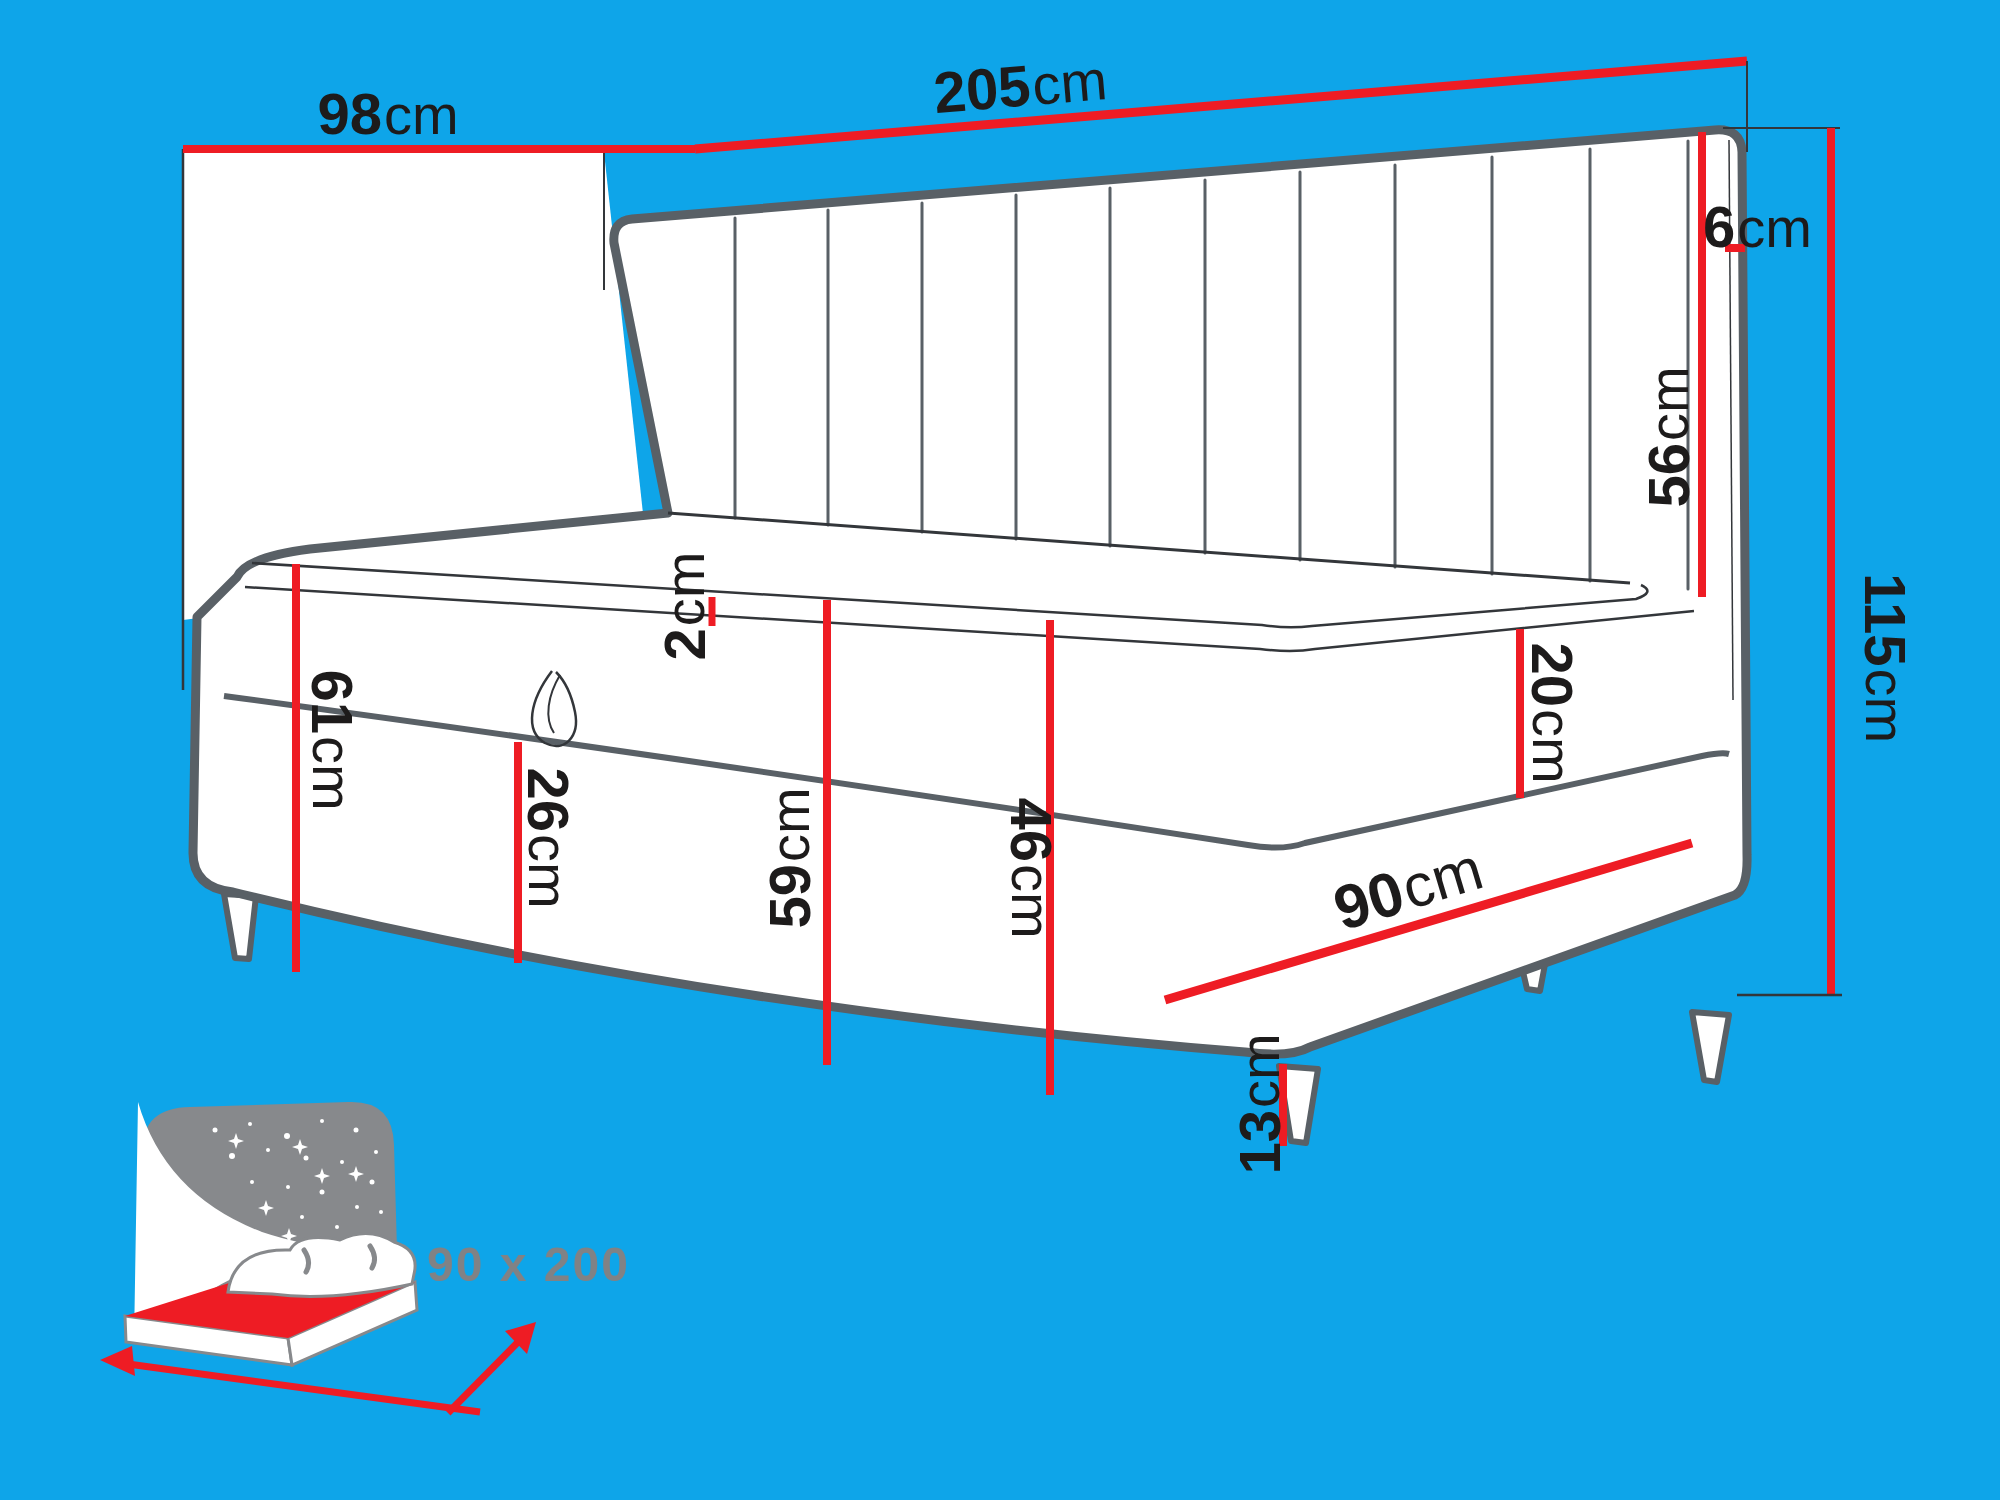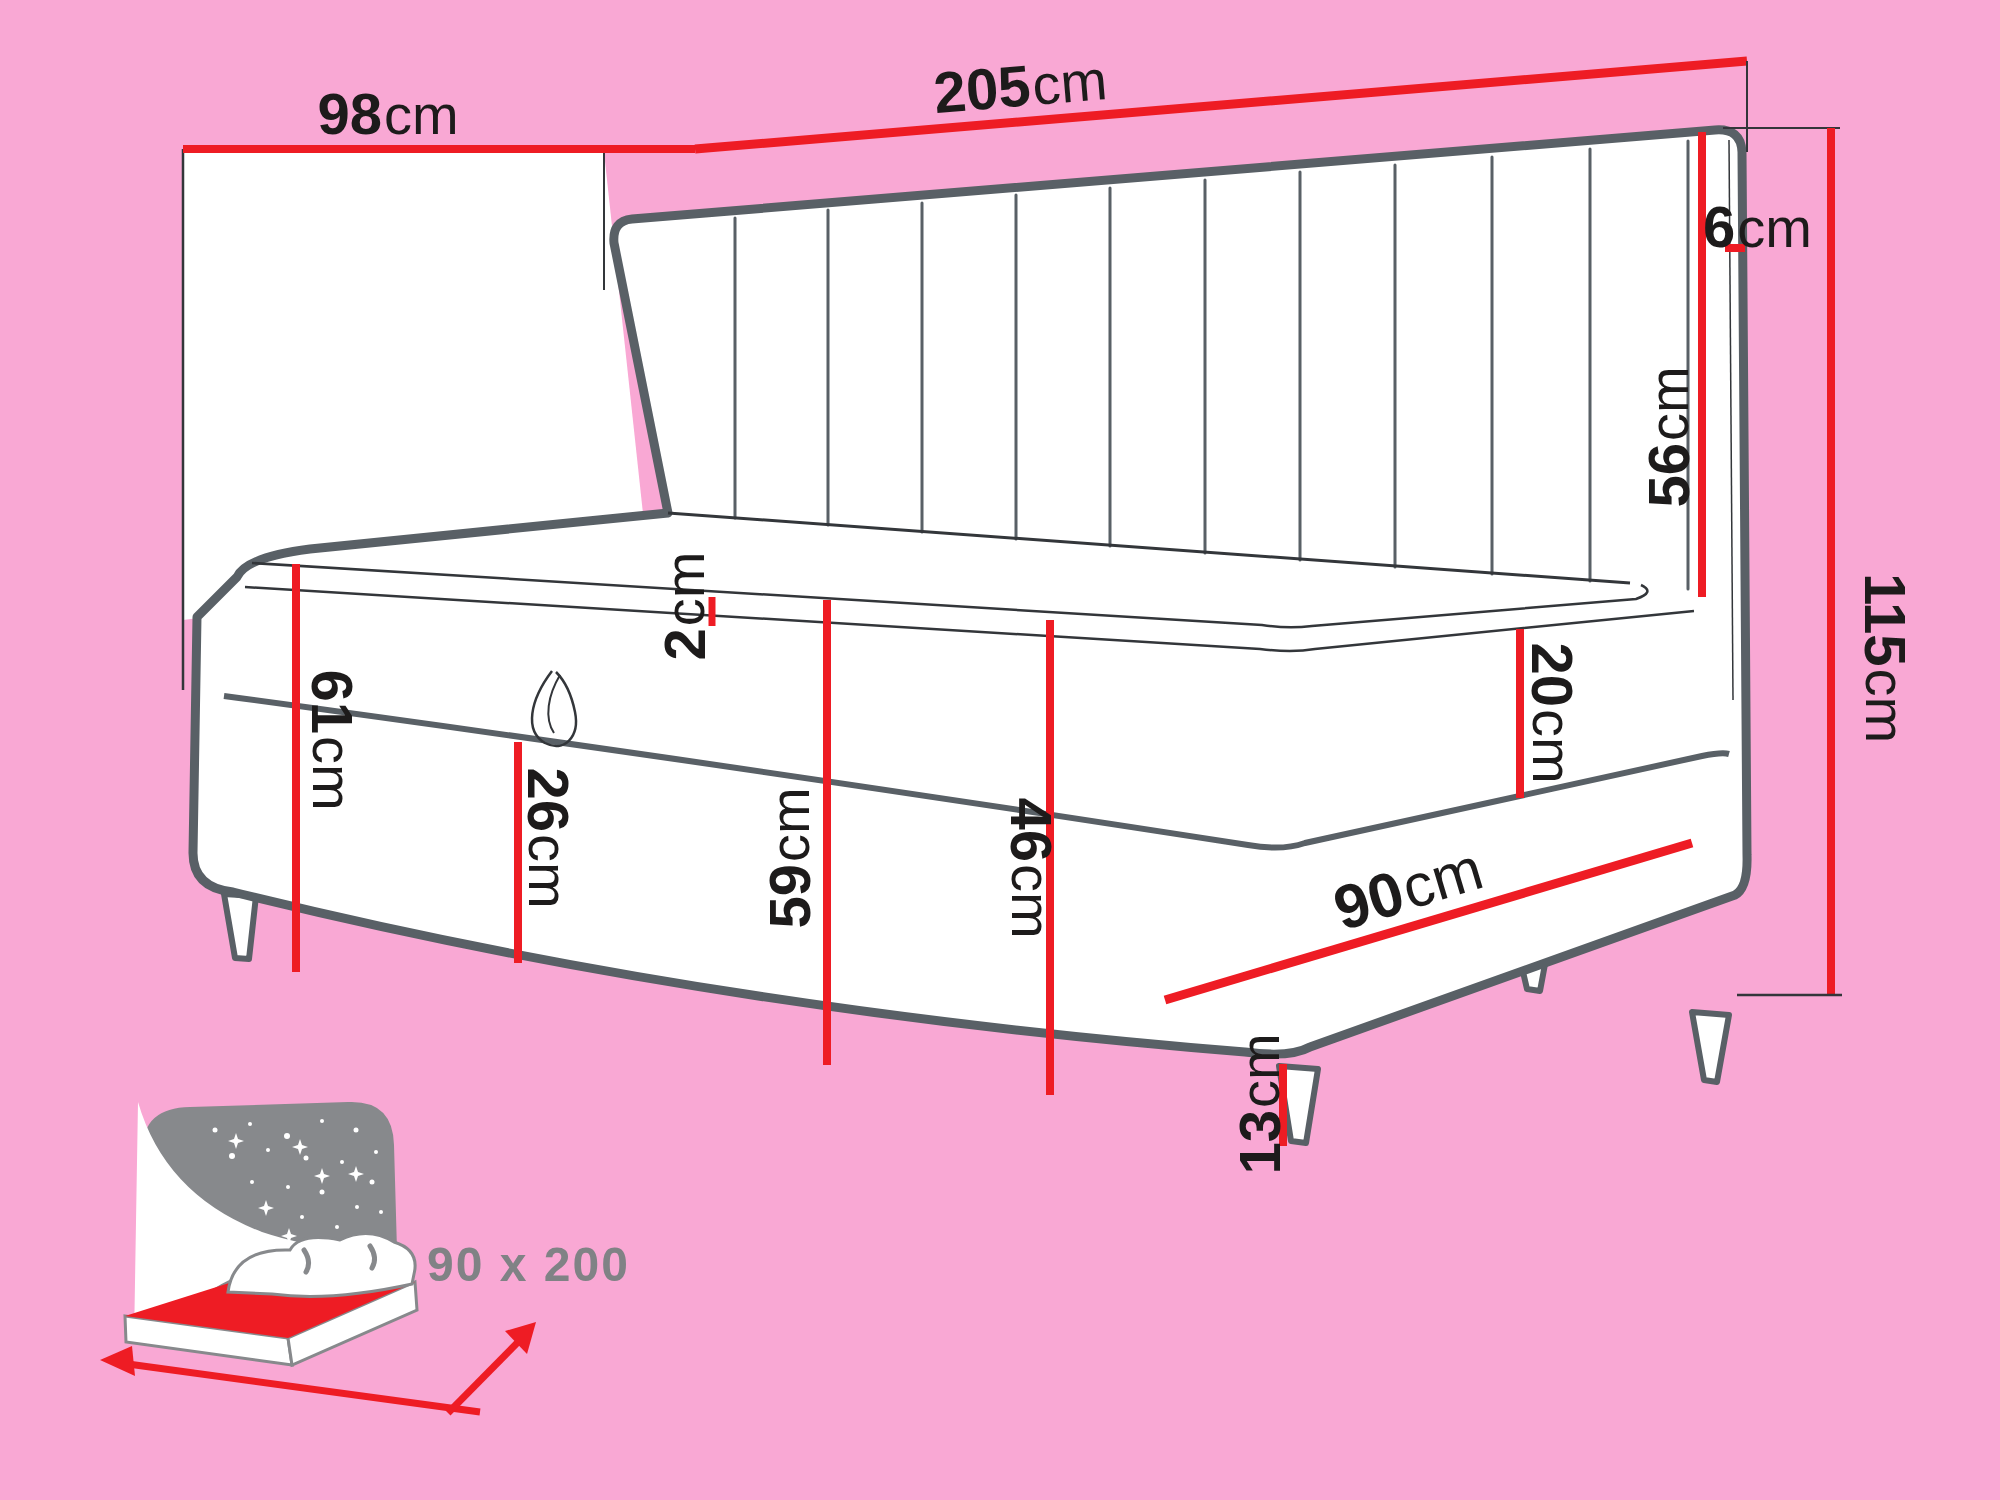--- a/index.html
+++ b/index.html
@@ -1,16 +1,16 @@
 <!DOCTYPE html>
 <html><head>
 <meta charset="utf-8">
 <style>
   html,body{margin:0;padding:0;background:#ffffff;}
-  .stage{width:2000px;height:1500px;position:relative;background:#f9a8d4;overflow:hidden;}
+  .stage{width:2000px;height:1500px;position:relative;background:#0ea5e9;overflow:hidden;}
   svg{display:block;}
   text{font-family:"Liberation Sans","DejaVu Sans",sans-serif;fill:#1d1b1b;}
   .num{font-weight:700;font-size:58px;}
   .unit{font-weight:400;font-size:56px;}
   .rot{dominant-baseline:central;}
   .badge-text{font-weight:700;font-size:48px;fill:#808285;letter-spacing:2px;}
   .outline{stroke:#596066;fill:none;}
   .bodyfill{fill:#ffffff;}
   .thin{stroke:#33363a;fill:none;}
   .red{stroke:#ee1c24;fill:none;}

